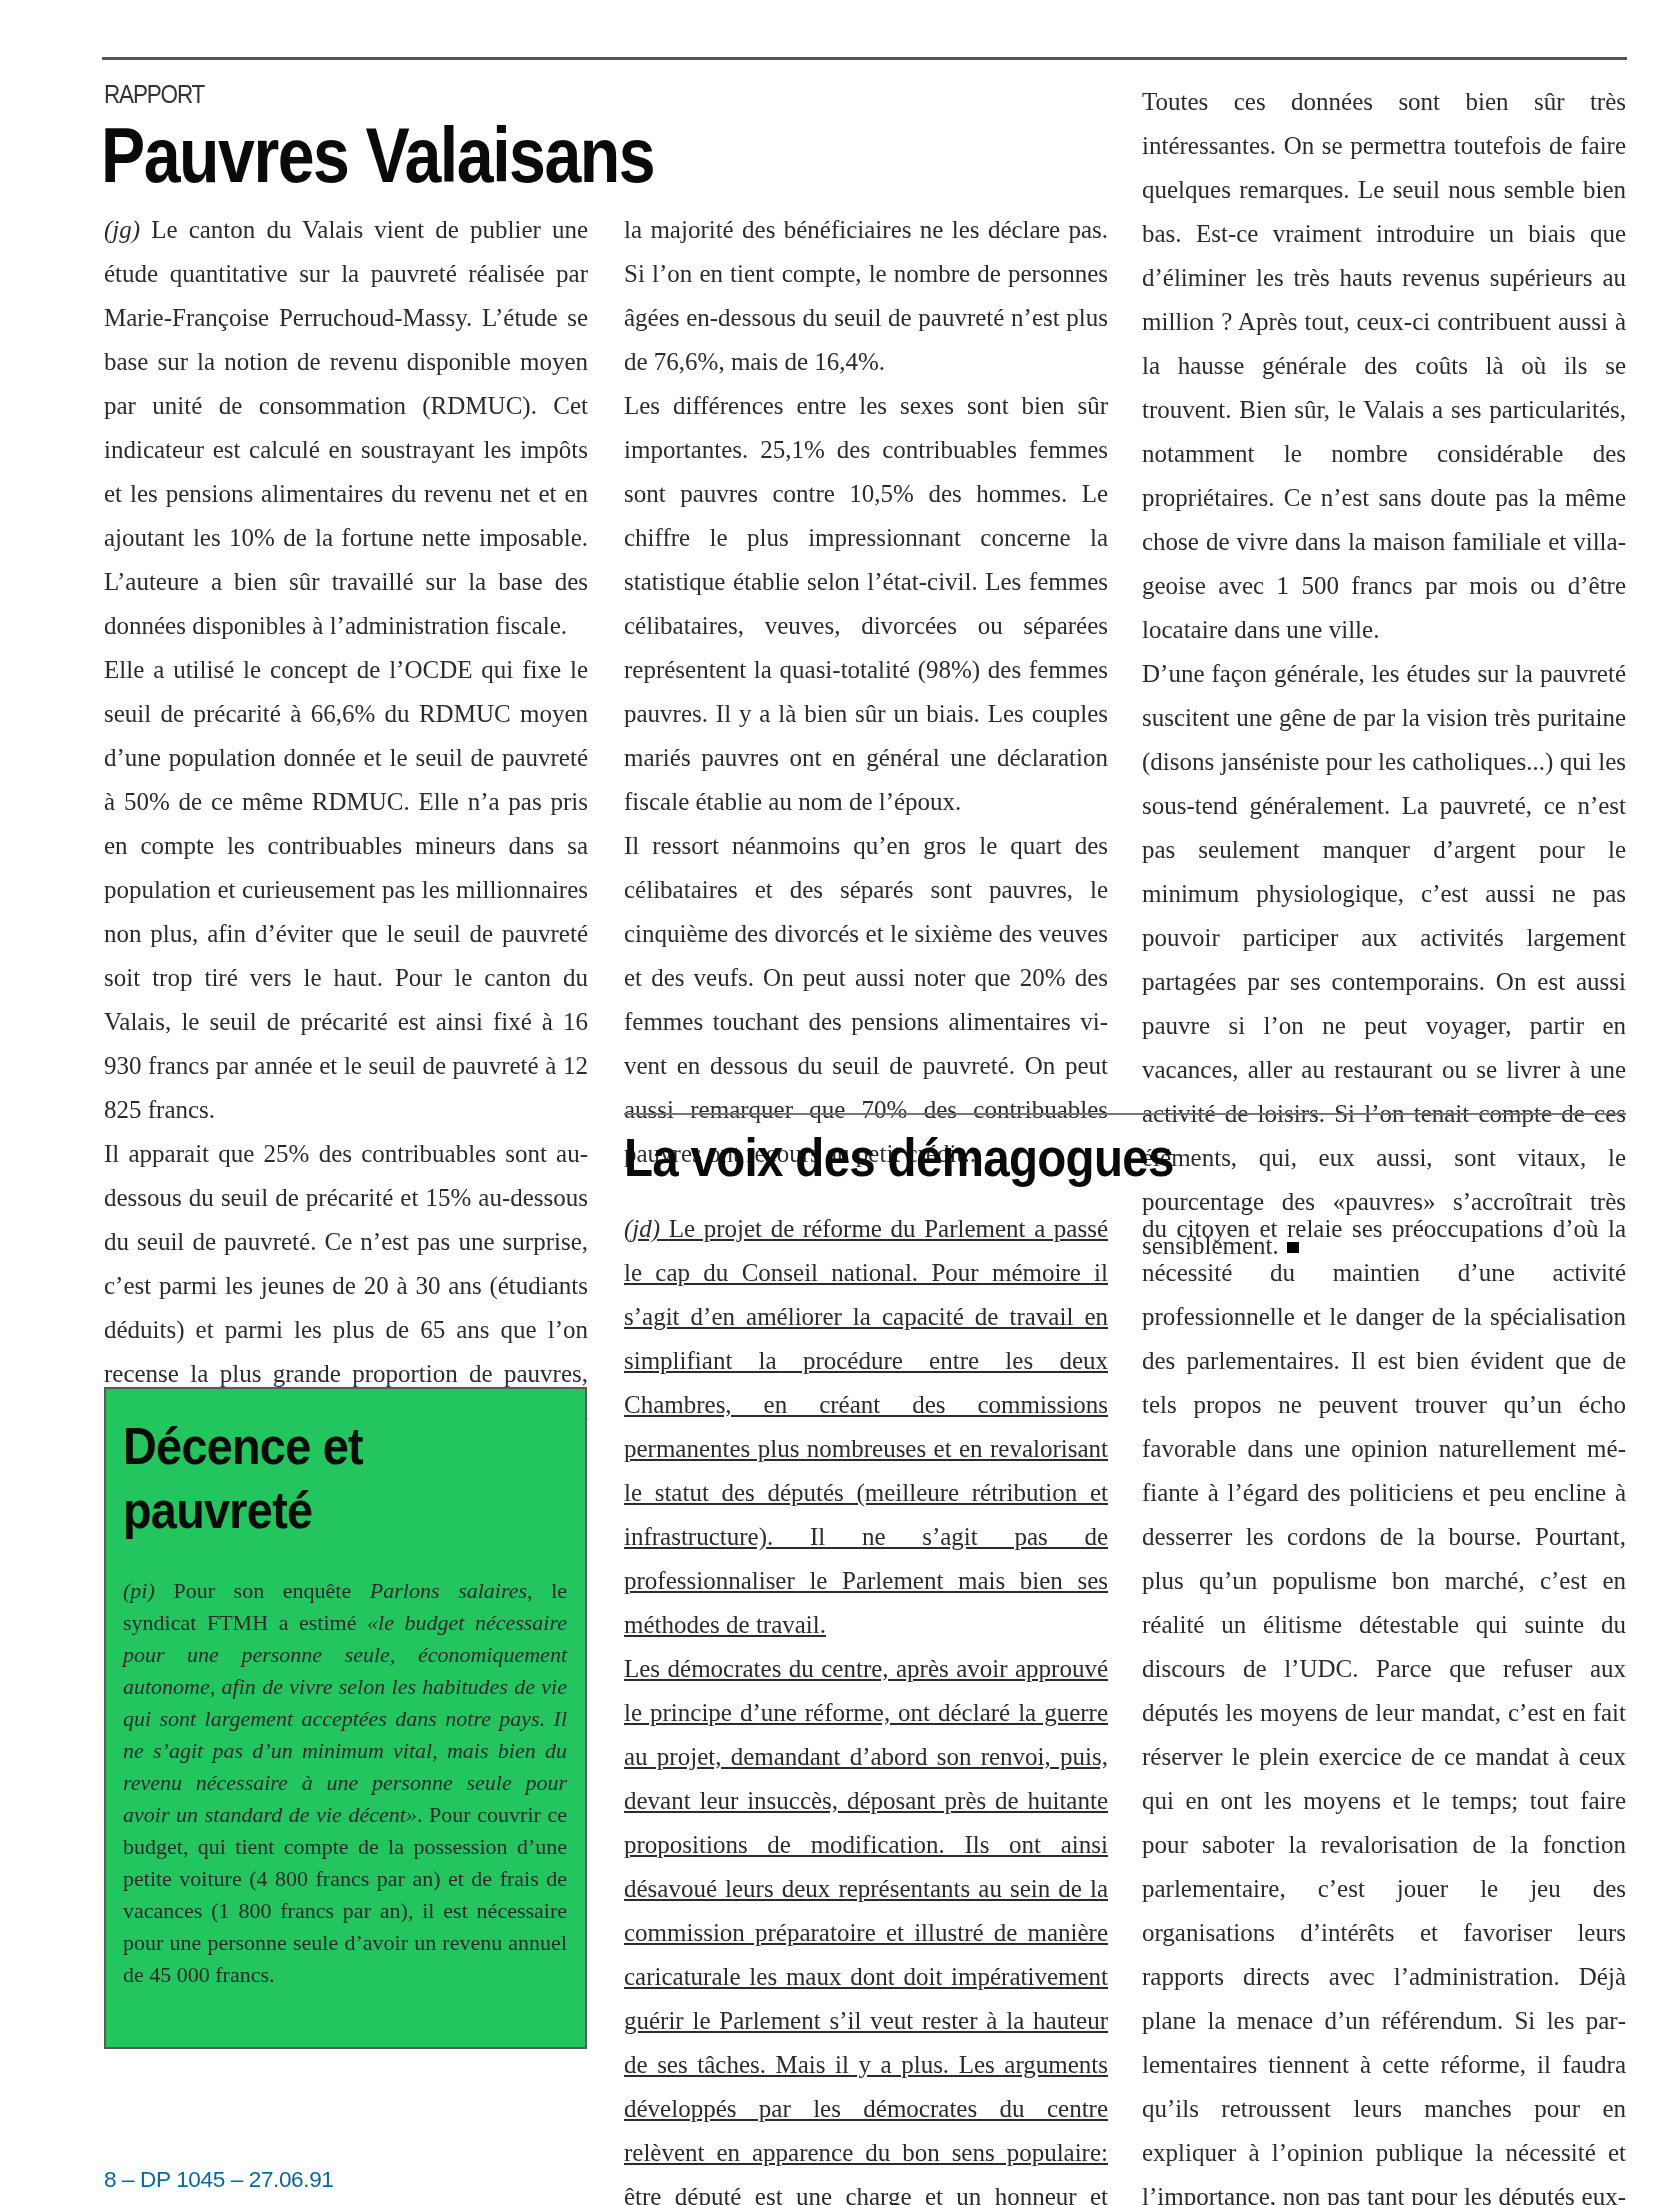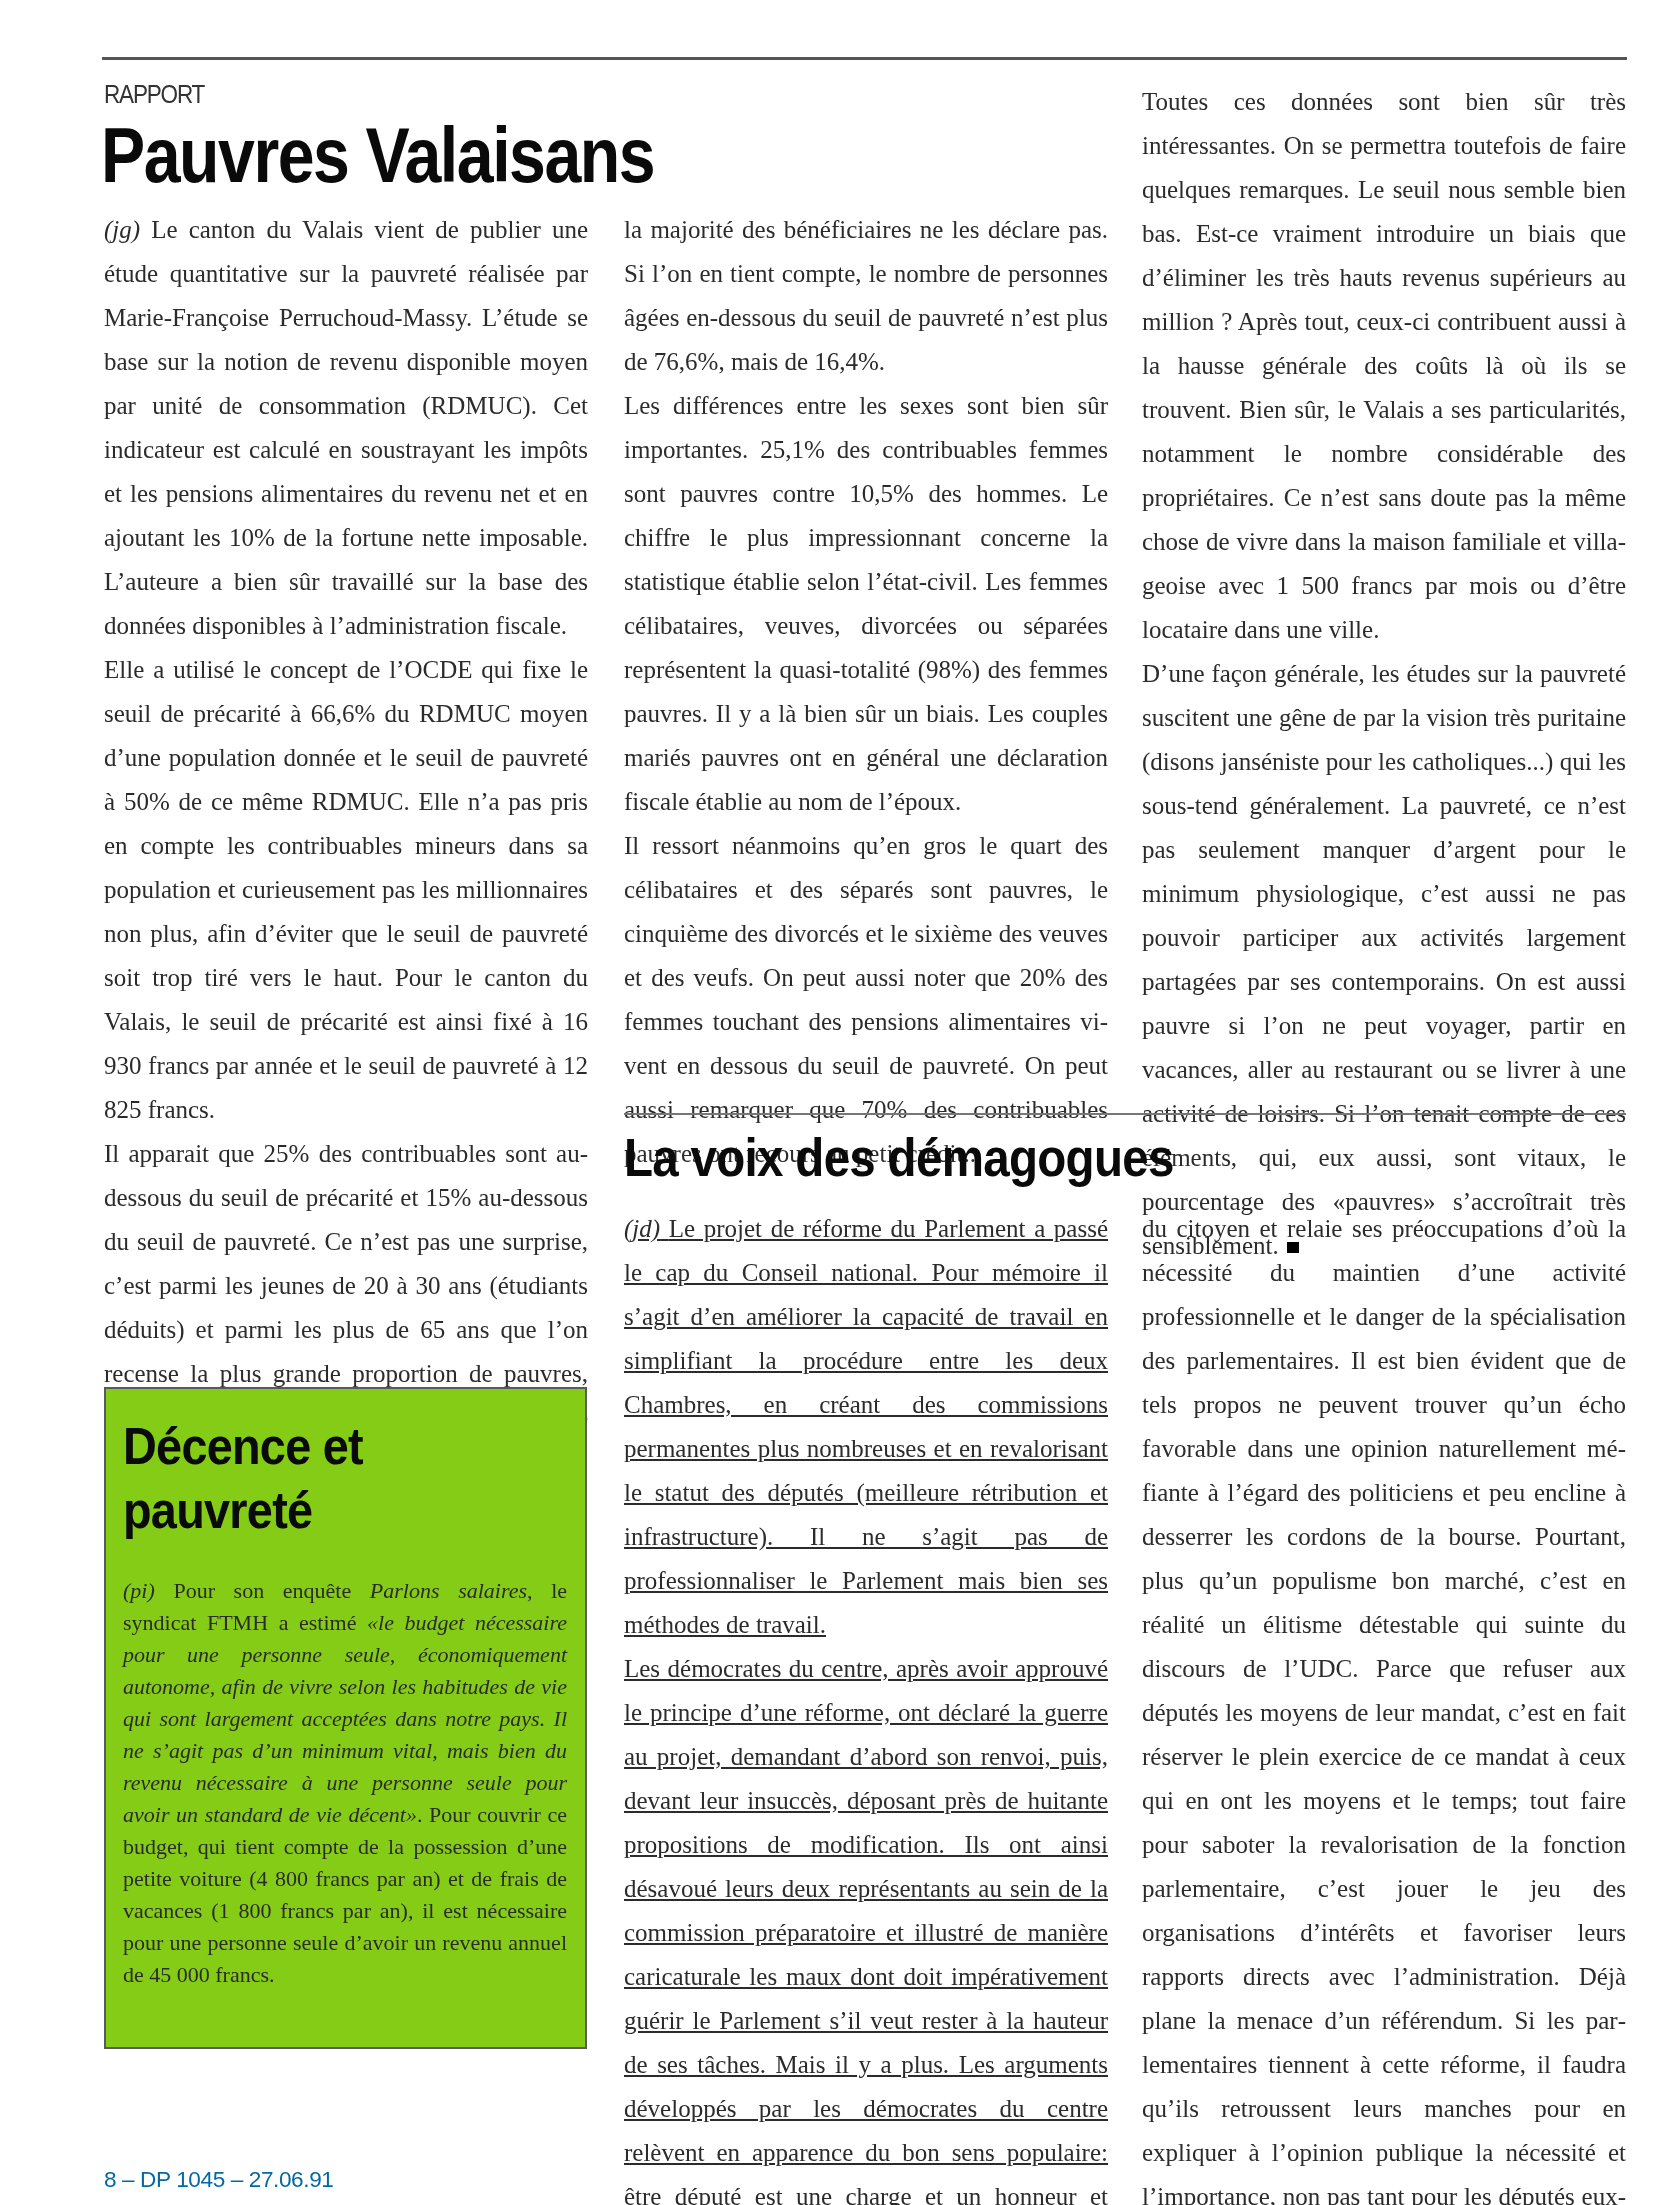--- a/index.html
+++ b/index.html
@@ -30,21 +30,21 @@
     }
     .col p { margin: 0; text-indent: 0; }
     .col em { font-style: italic; }
     .col1 { left: 104px; top: 208px; width: 484px; }
     .col2 { left: 624px; top: 208px; width: 484px; }
     .col3 { left: 1142px; top: 80px; width: 484px; }
     .endmark { display: inline-block; width: 11.7px; height: 11.7px; background: #000; margin-left: 8.4px; vertical-align: 0.8px; }
 
     .sidebar {
       position: absolute; left: 104px; top: 1387px; width: 483px; height: 662px;
-      background: #84cc16; border: 2.5px solid #5a5a5a; box-sizing: border-box;
+      background: #22c55e; border: 2.5px solid #5a5a5a; box-sizing: border-box;
     }
     .sidebar-title {
       position: absolute; left: 17px; top: 25px; margin: 0; width: 436px;
       font-family: "Liberation Sans", "DejaVu Sans", sans-serif;
       font-weight: bold; font-size: 52px; line-height: 64px; letter-spacing: -0.8px; color: #0a0a0a;
       transform: scaleX(0.9); transform-origin: left;
     }
     .sidebar-body {
       position: absolute; left: 17px; top: 186px; width: 444px;
       font-size: 22px; line-height: 32px; text-align: justify; color: #2b2b2b;

